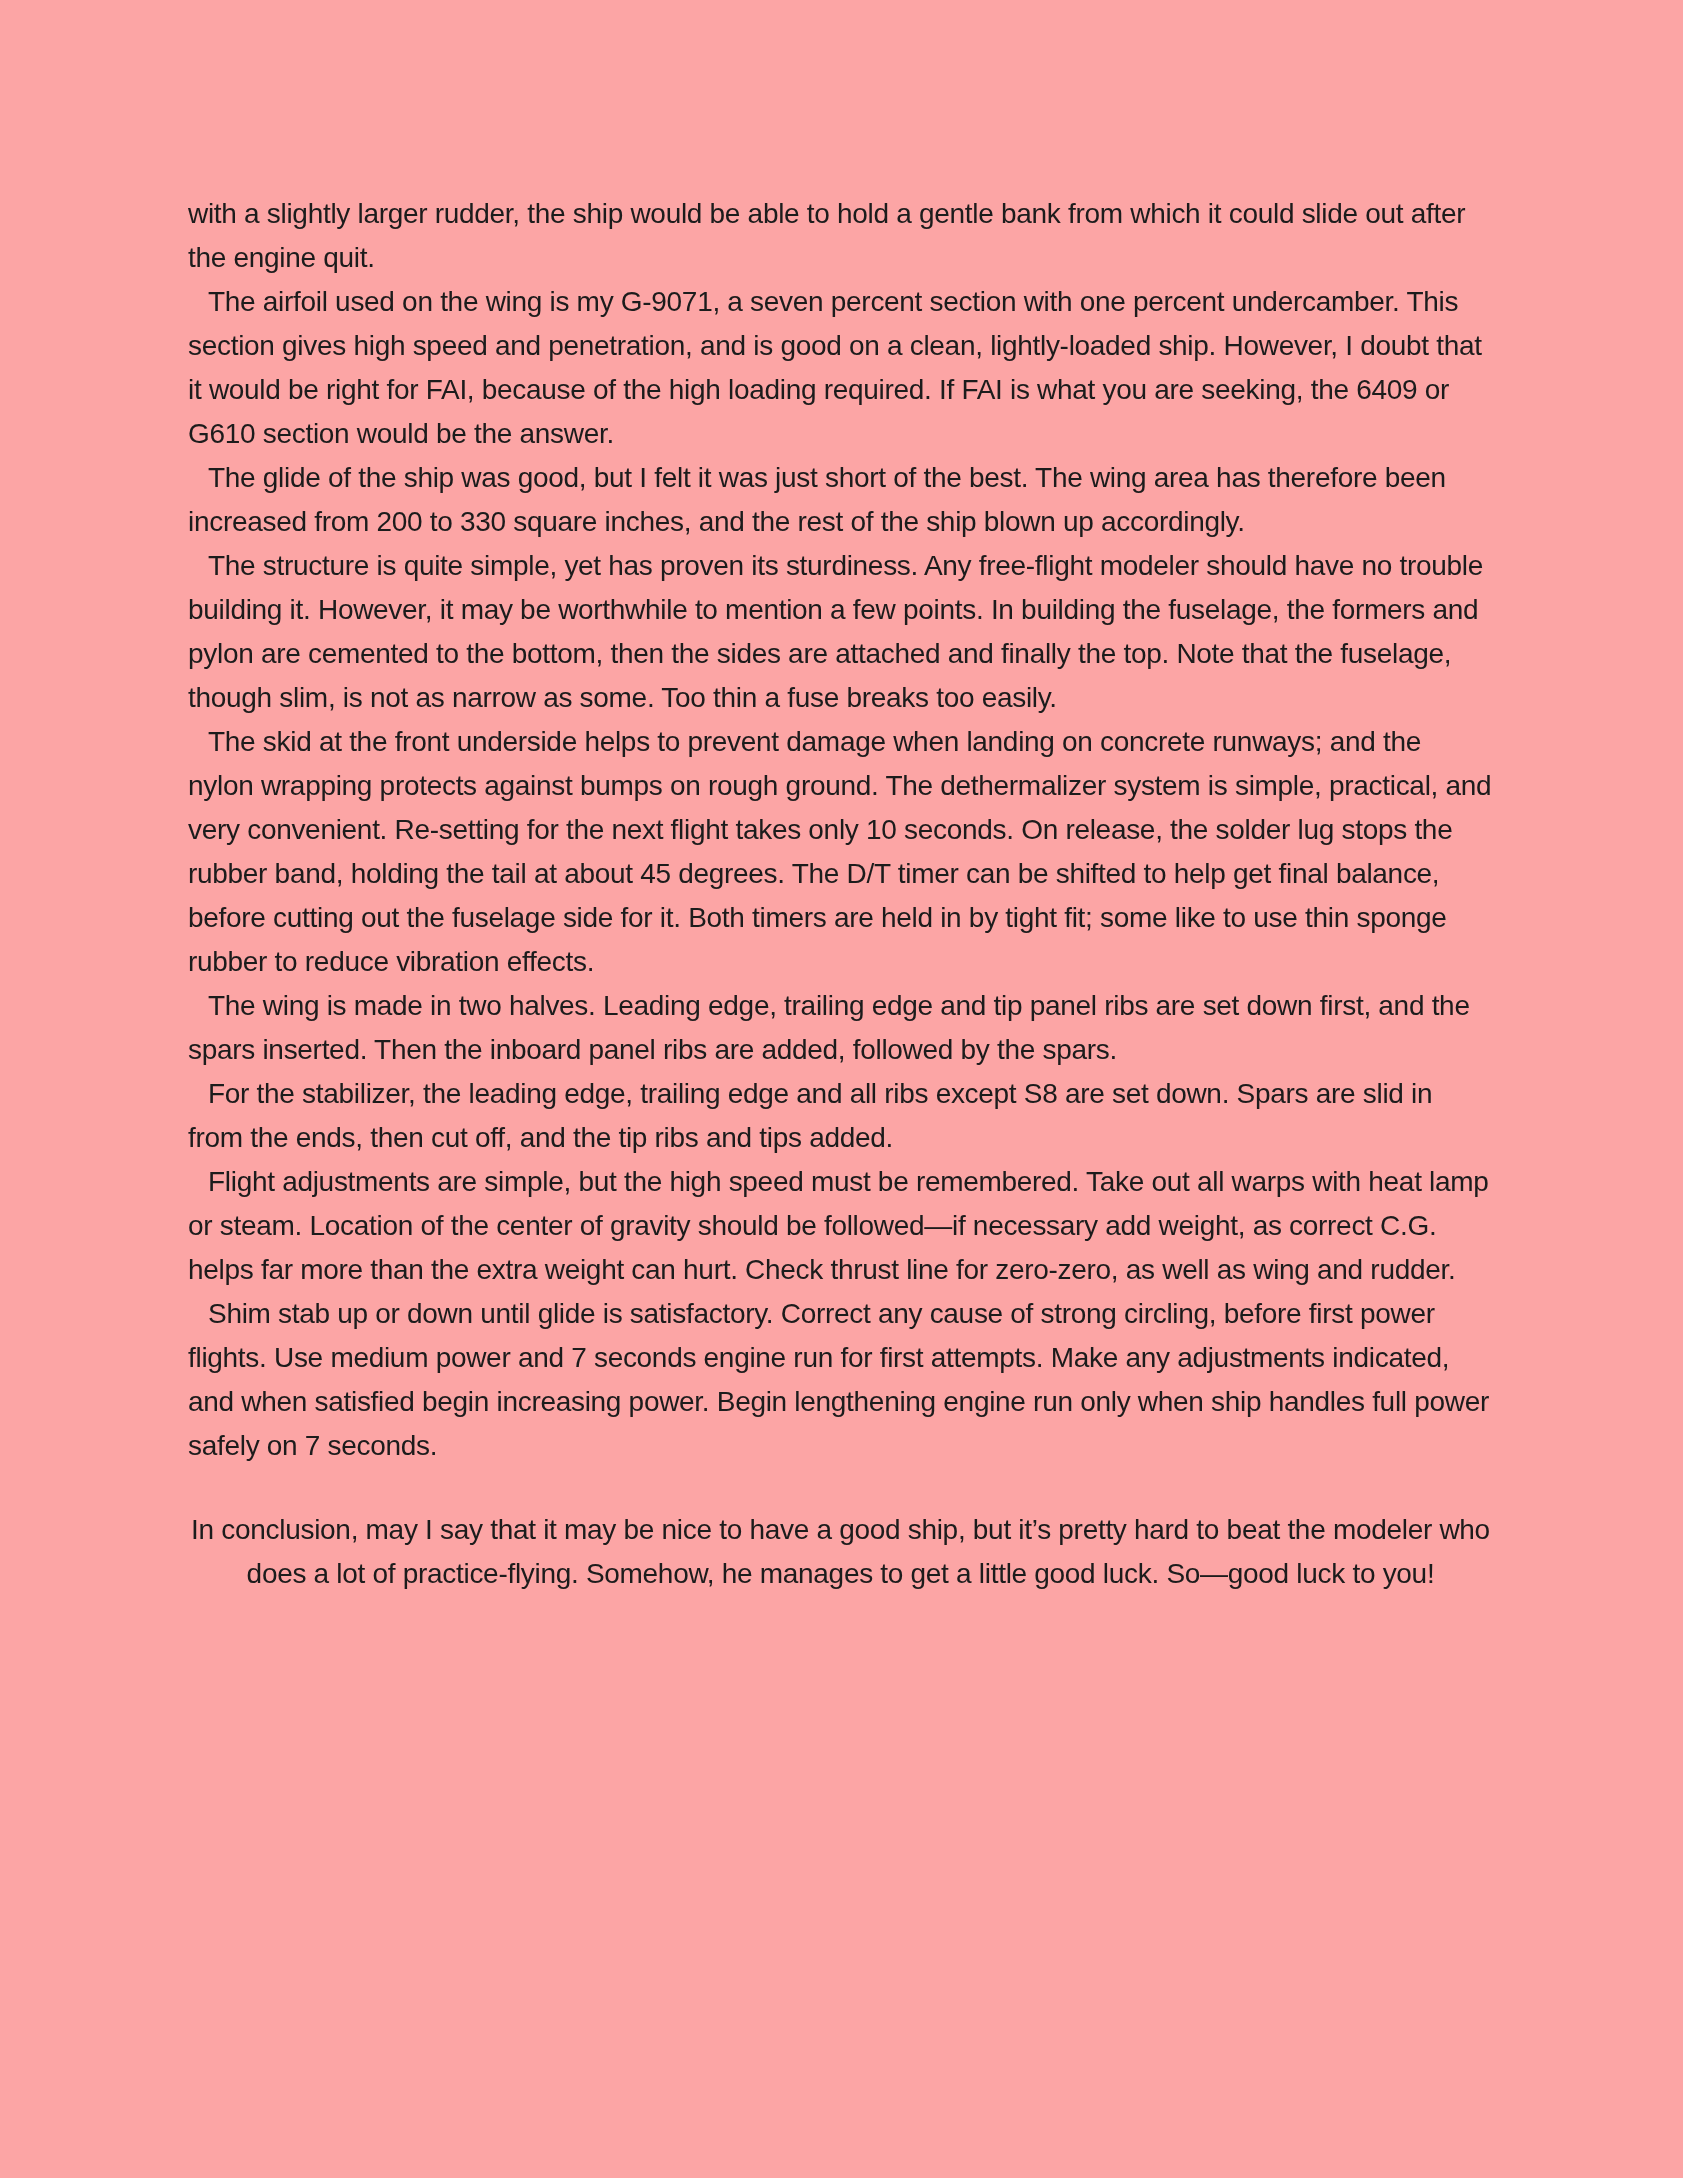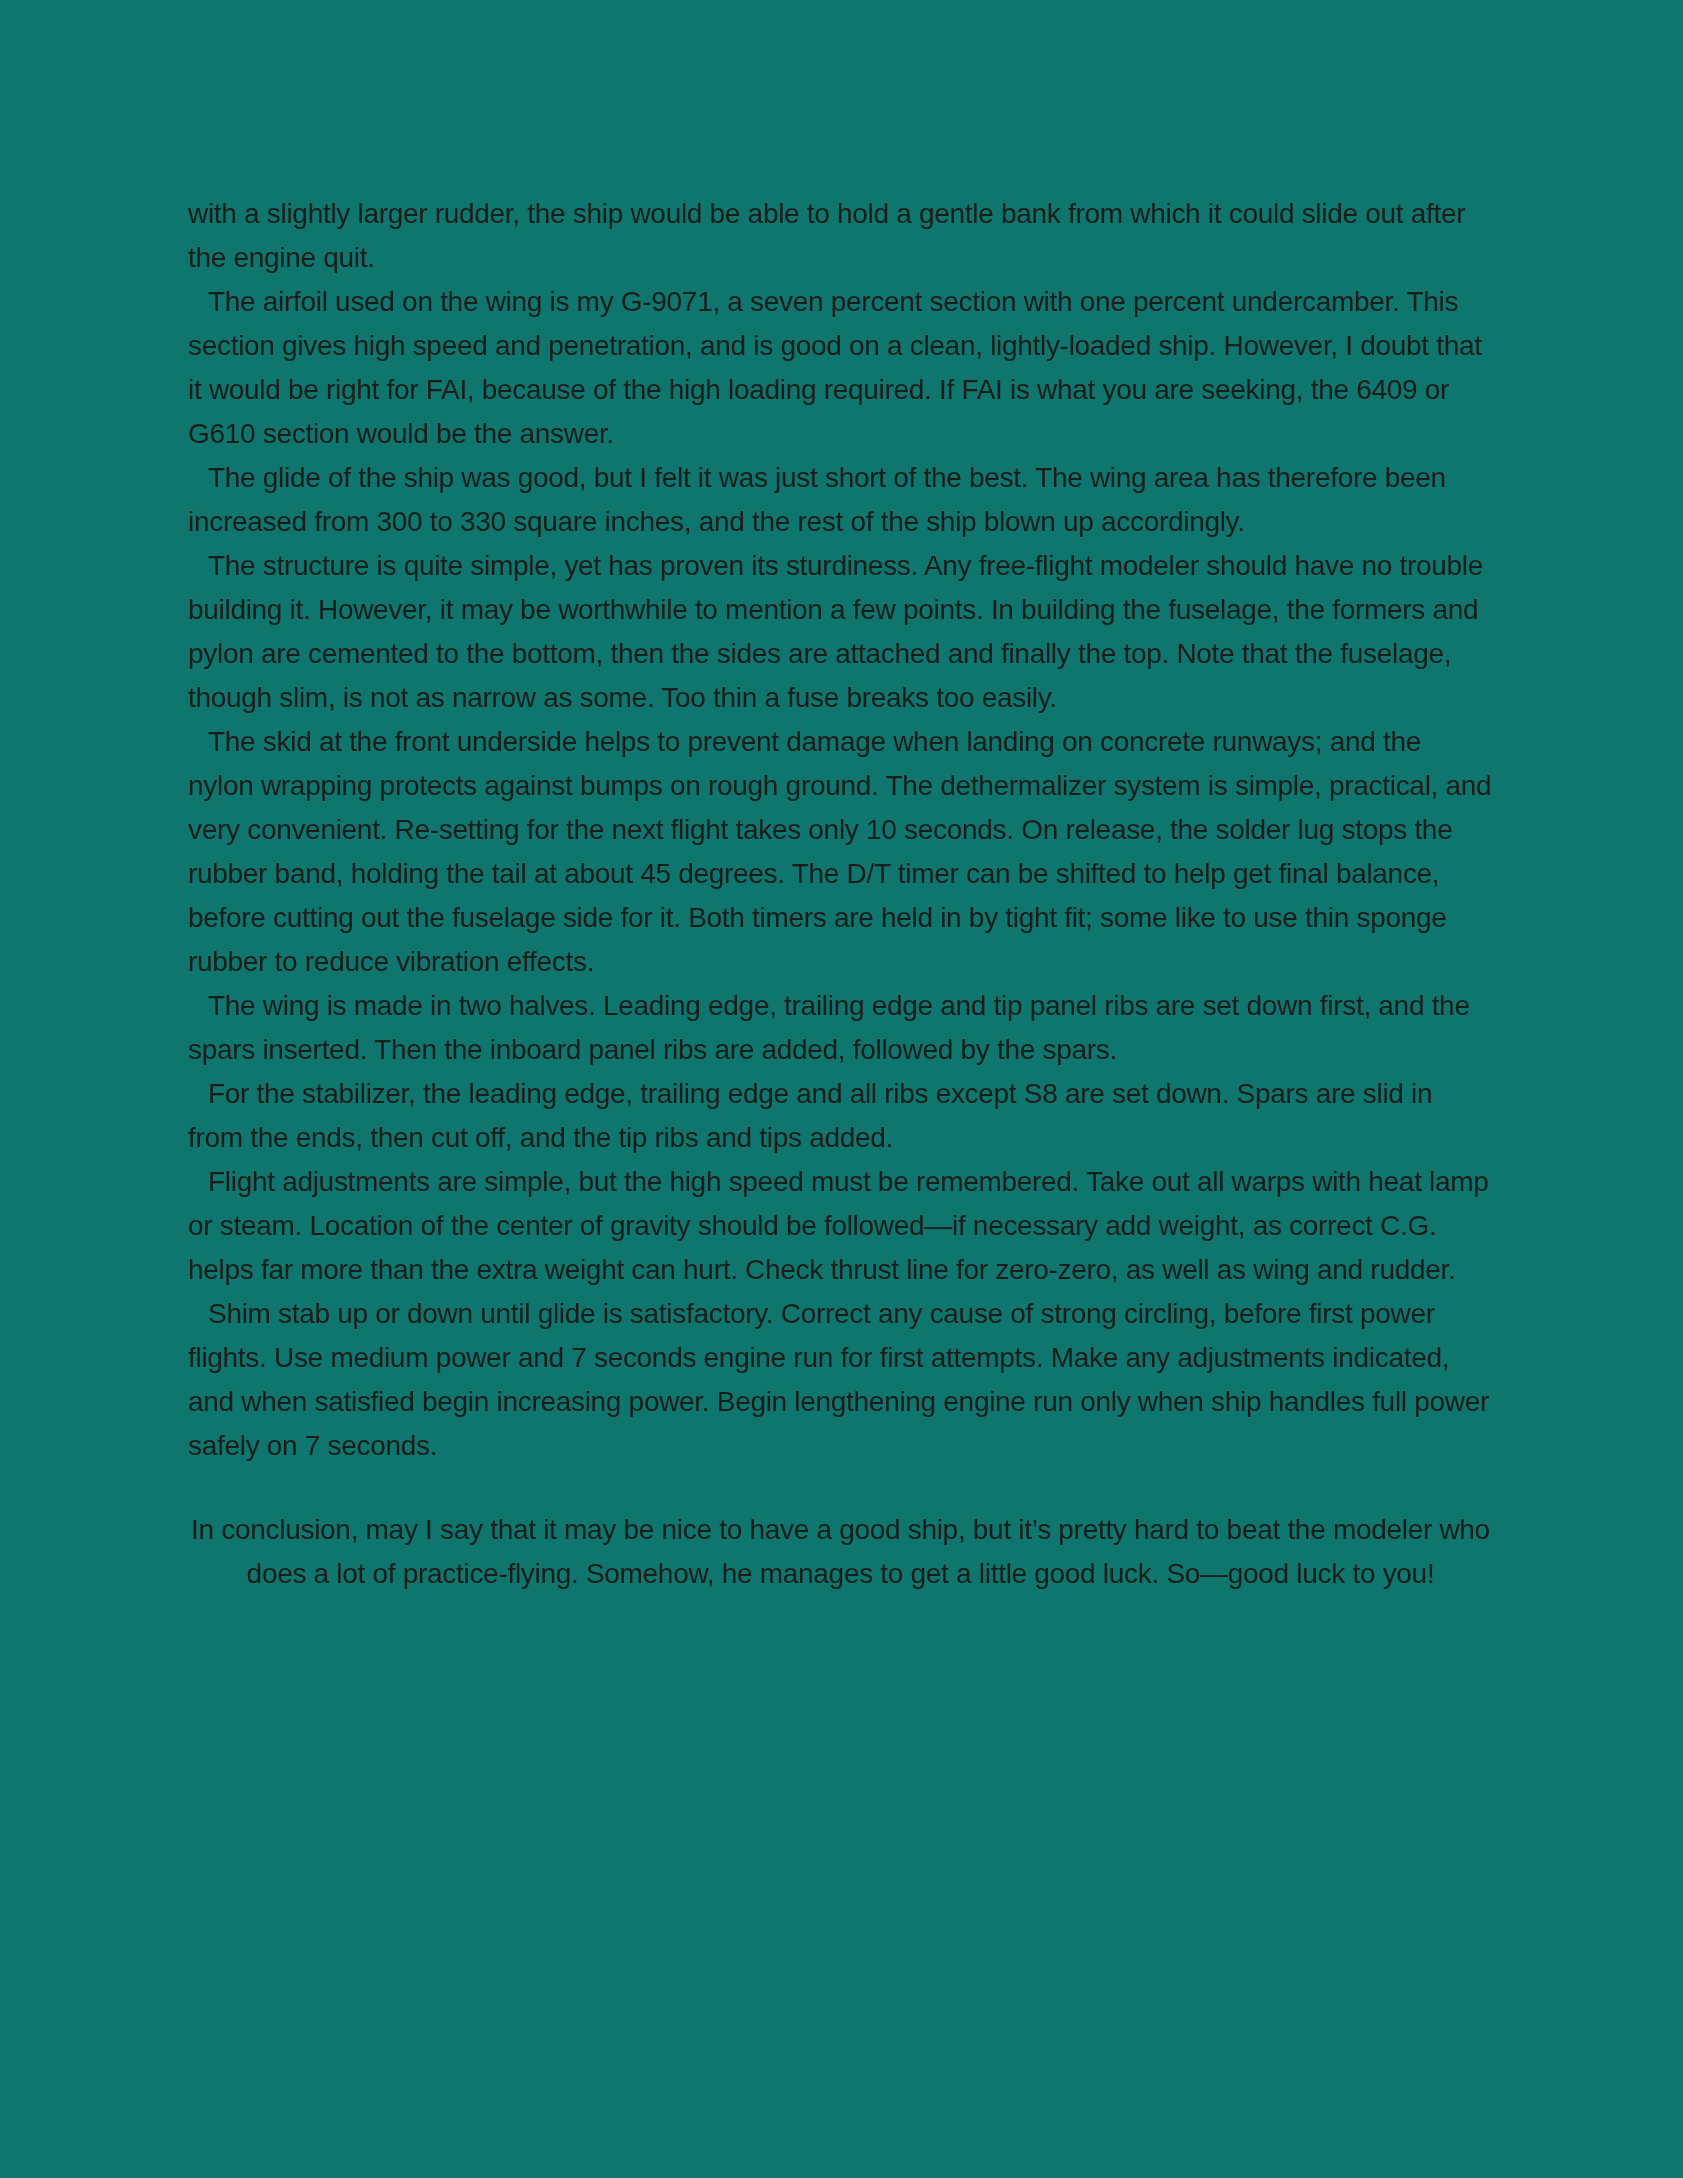--- a/index.html
+++ b/index.html
@@ -4,21 +4,21 @@
 <style>
   html, body {
     margin: 0;
     padding: 0;
     background: #ffffff;
   }
   .page {
     position: relative;
     width: 1683px;
     height: 2178px;
-    background: #0f766e;
+    background: #fca5a5;
     overflow: hidden;
     font-family: "Liberation Sans", sans-serif;
     color: #1c1c1c;
   }
   .doc-body {
     position: absolute;
     left: 188px;
     top: 192px;
     width: 1305px;
     font-size: 28px;
@@ -38,21 +38,21 @@
     text-align: center;
   }
 </style>
 </head>
 <body>
 
 <div class="page">
   <div class="doc-body">
       <p class="para">with a slightly larger rudder, the ship would be able to hold a gentle bank from which it could slide out after the engine quit.</p>
       <p class="para indent">The airfoil used on the wing is my G-9071, a seven percent section with one percent undercamber. This section gives high speed and penetration, and is good on a clean, lightly-loaded ship. However, I doubt that it would be right for FAI, because of the high loading required. If FAI is what you are seeking, the 6409 or G610 section would be the answer.</p>
-      <p class="para indent">The glide of the ship was good, but I felt it was just short of the best. The wing area has therefore been increased from 300 to 330 square inches, and the rest of the ship blown up accordingly.</p>
+      <p class="para indent">The glide of the ship was good, but I felt it was just short of the best. The wing area has therefore been increased from 200 to 330 square inches, and the rest of the ship blown up accordingly.</p>
       <p class="para indent">The structure is quite simple, yet has proven its sturdiness. Any free-flight modeler should have no trouble building it. However, it may be worthwhile to mention a few points. In building the fuselage, the formers and pylon are cemented to the bottom, then the sides are attached and finally the top. Note that the fuselage, though slim, is not as narrow as some. Too thin a fuse breaks too easily.</p>
       <p class="para indent">The skid at the front underside helps to prevent damage when landing on concrete runways; and the nylon wrapping protects against bumps on rough ground. The dethermalizer system is simple, practical, and very convenient. Re-setting for the next flight takes only 10 seconds. On release, the solder lug stops the rubber band, holding the tail at about 45 degrees. The D/T timer can be shifted to help get final balance, before cutting out the fuselage side for it. Both timers are held in by tight fit; some like to use thin sponge rubber to reduce vibration effects.</p>
       <p class="para indent">The wing is made in two halves. Leading edge, trailing edge and tip panel ribs are set down first, and the spars inserted. Then the inboard panel ribs are added, followed by the spars.</p>
       <p class="para indent">For the stabilizer, the leading edge, trailing edge and all ribs except S8 are set down. Spars are slid in from the ends, then cut off, and the tip ribs and tips added.</p>
       <p class="para indent">Flight adjustments are simple, but the high speed must be remembered. Take out all warps with heat lamp or steam. Location of the center of gravity should be followed—if necessary add weight, as correct C.G. helps far more than the extra weight can hurt. Check thrust line for zero-zero, as well as wing and rudder.</p>
       <p class="para indent">Shim stab up or down until glide is satisfactory. Correct any cause of strong circling, before first power flights. Use medium power and 7 seconds engine run for first attempts. Make any adjustments indicated, and when satisfied begin increasing power. Begin lengthening engine run only when ship handles full power safely on 7 seconds.</p>
       <p class="para space-before">In conclusion, may I say that it may be nice to have a good ship, but it’s pretty hard to beat the modeler who does a lot of practice-flying. Somehow, he manages to get a little good luck. So—good luck to you!</p>
     </div>
 </div>
 

